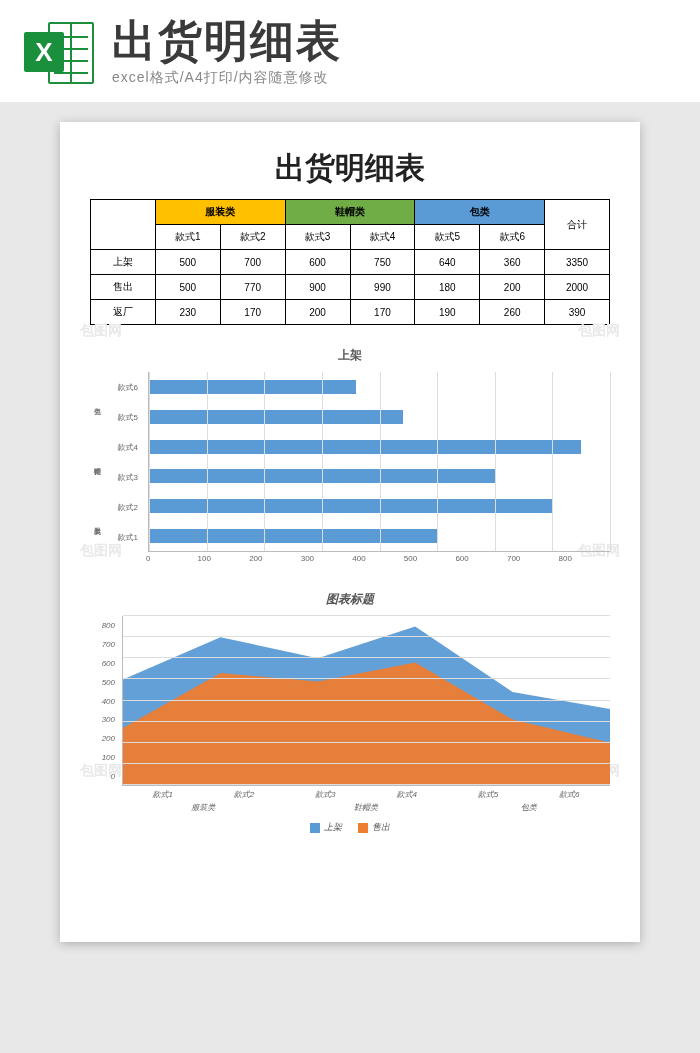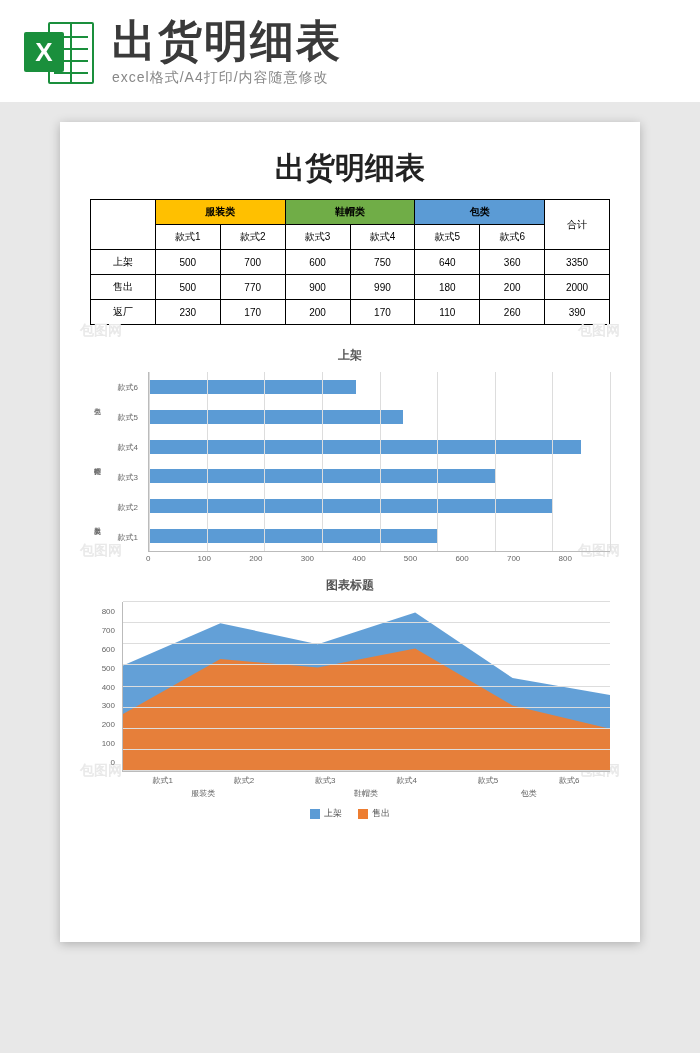--- a/index.html
+++ b/index.html
@@ -160,21 +160,21 @@
   .bar-xlabels span { flex:1; text-align:left;}
   .bar-group-labels {
     width: 14px;
     display:flex;
     flex-direction:column;
     font-size:7px;
     color:#666;
   }
   .bar-group-labels div { flex:1; writing-mode: vertical-rl; display:flex; align-items:center; justify-content:center;}
 
-  .areachart-wrap { margin-top: 14px; }
+  .areachart-wrap { margin-top: 28px; font-style: italic; }
   .areachart {
     display: flex;
     height: 170px;
     gap: 4px;
   }
   .area-ylabels {
     width: 28px;
     display: flex;
     flex-direction: column-reverse;
     font-size: 8px;
@@ -282,21 +282,21 @@
       <td>180</td>
           <td>200</td>
       <td>2000</td>
     </tr>
     <tr>
       <td class="rowhead">返厂</td>
       <td>230</td>
           <td>170</td>
       <td>200</td>
           <td>170</td>
-      <td>110</td>
+      <td>190</td>
           <td>260</td>
       <td>390</td>
     </tr>
   </tbody>
     </table>
 
   <div class="chart-block">
     <div class="chart-title">上架</div>
     <div class="barchart">
       <div class="bar-group-labels">

